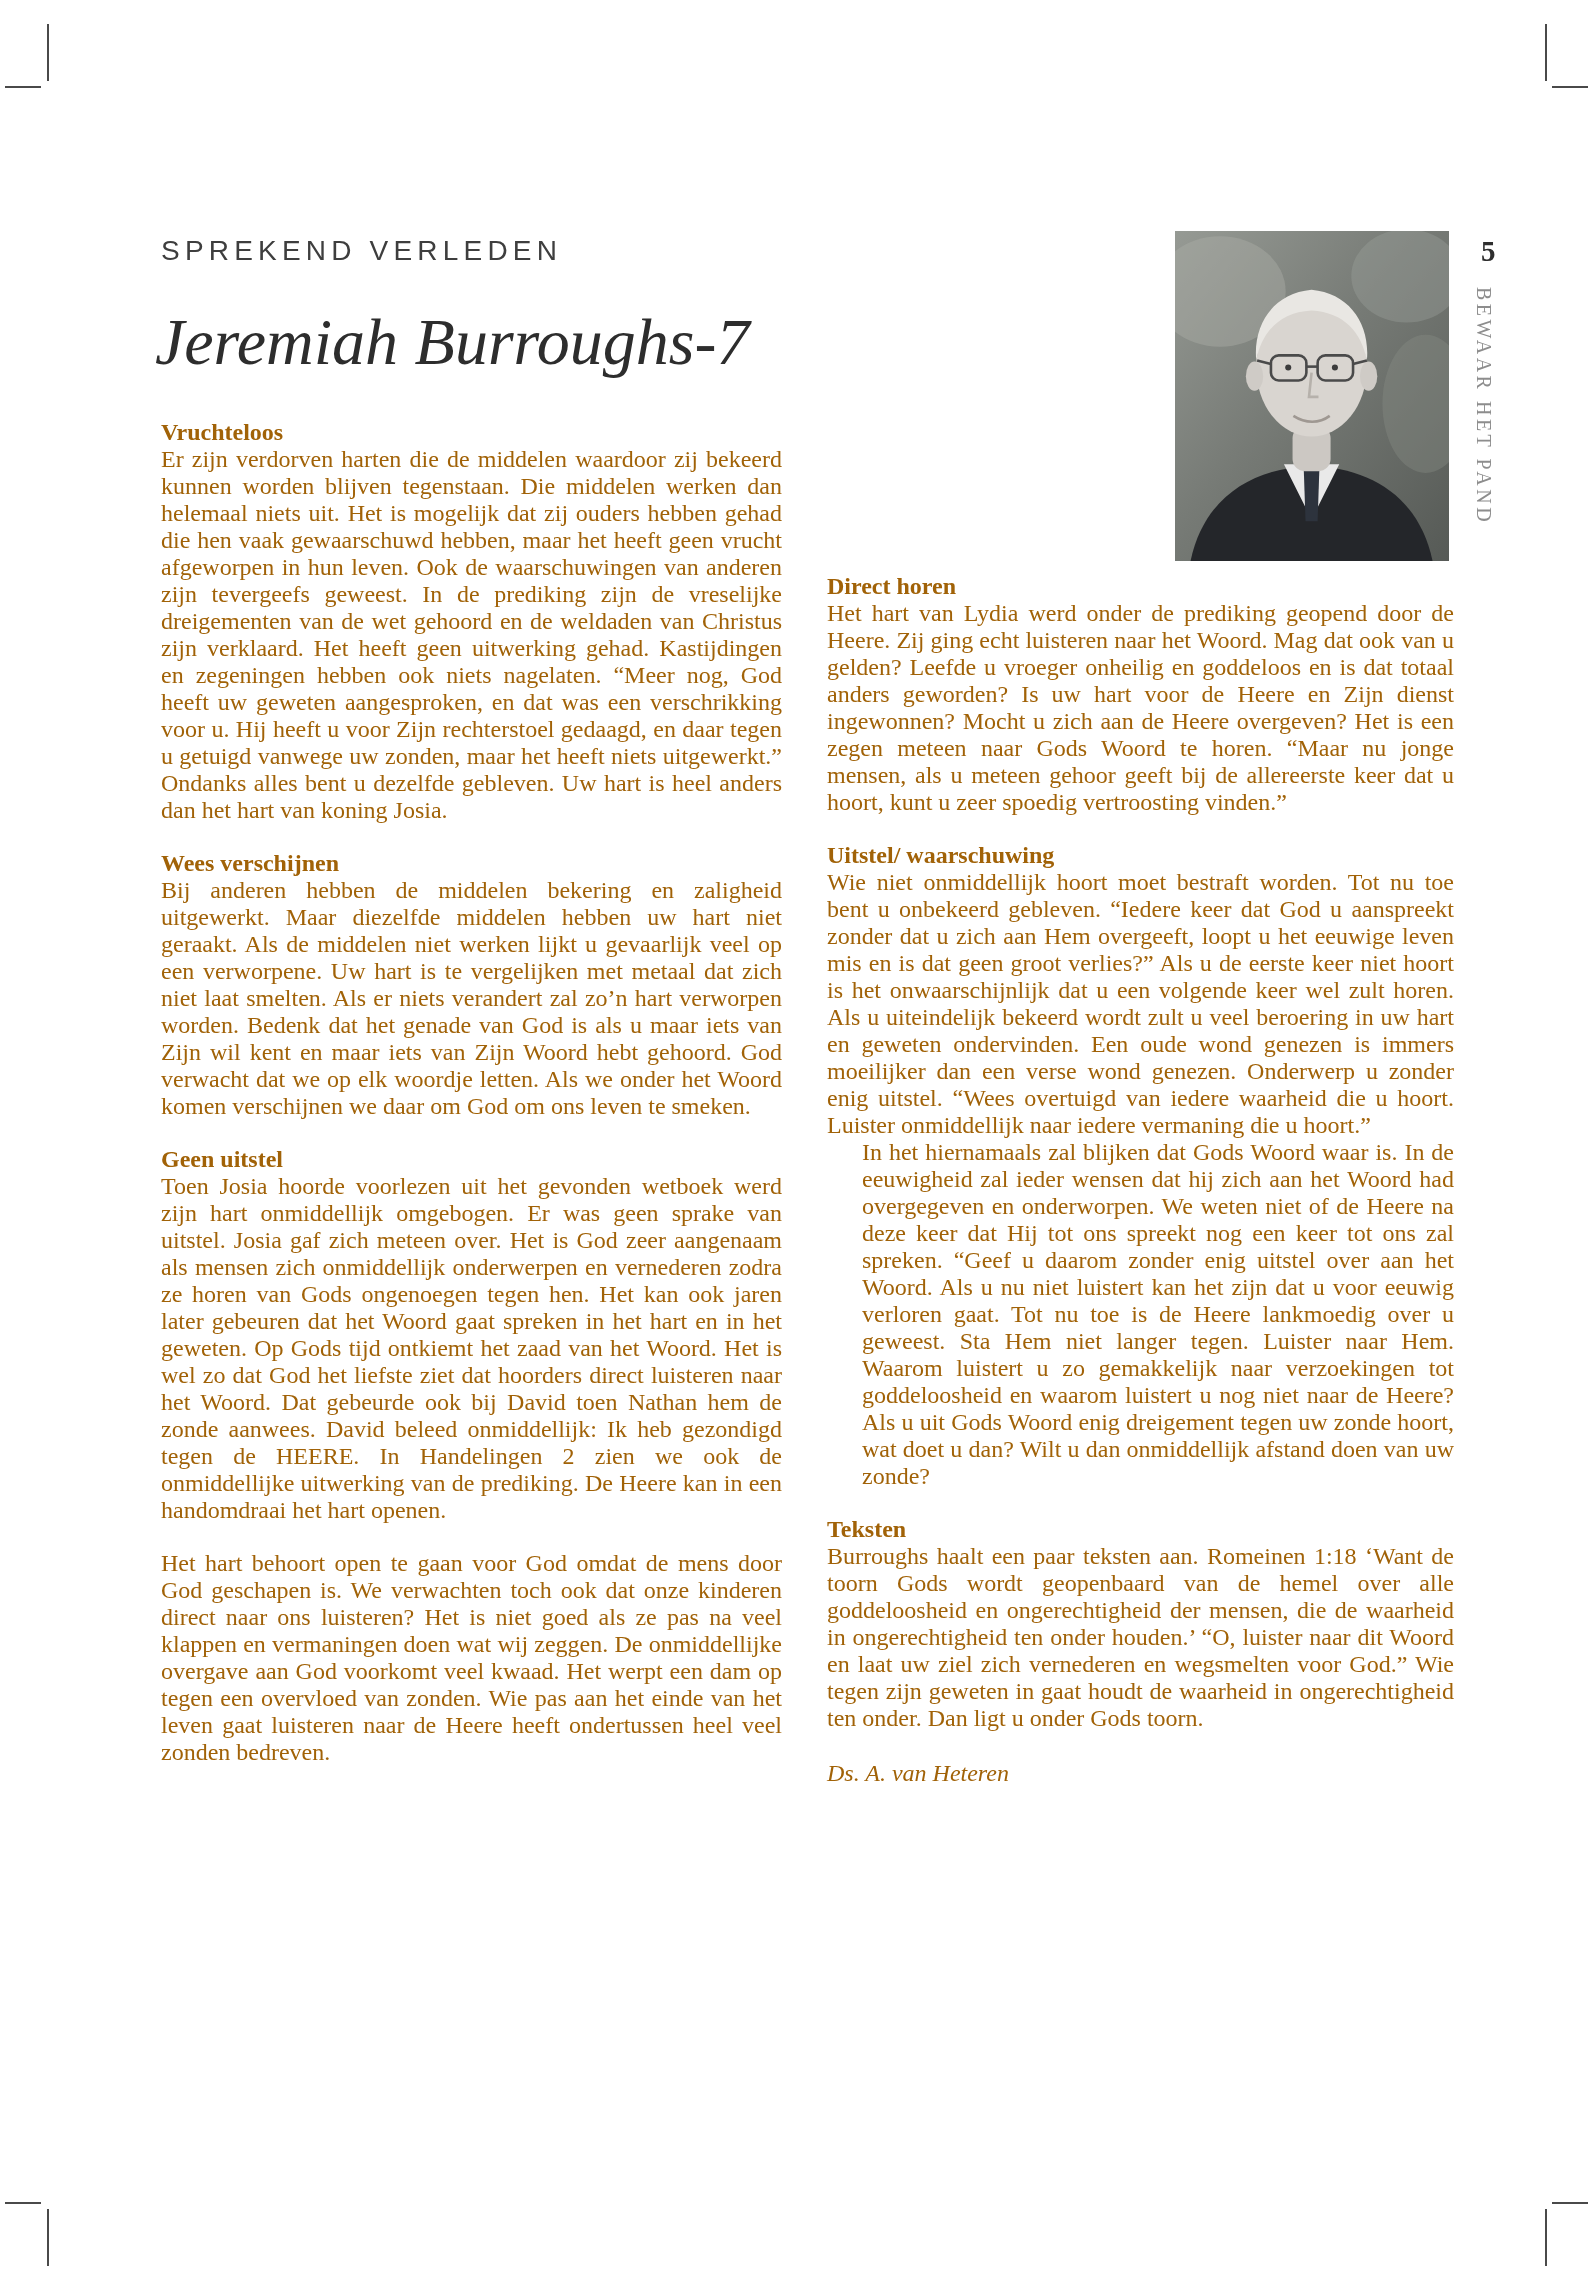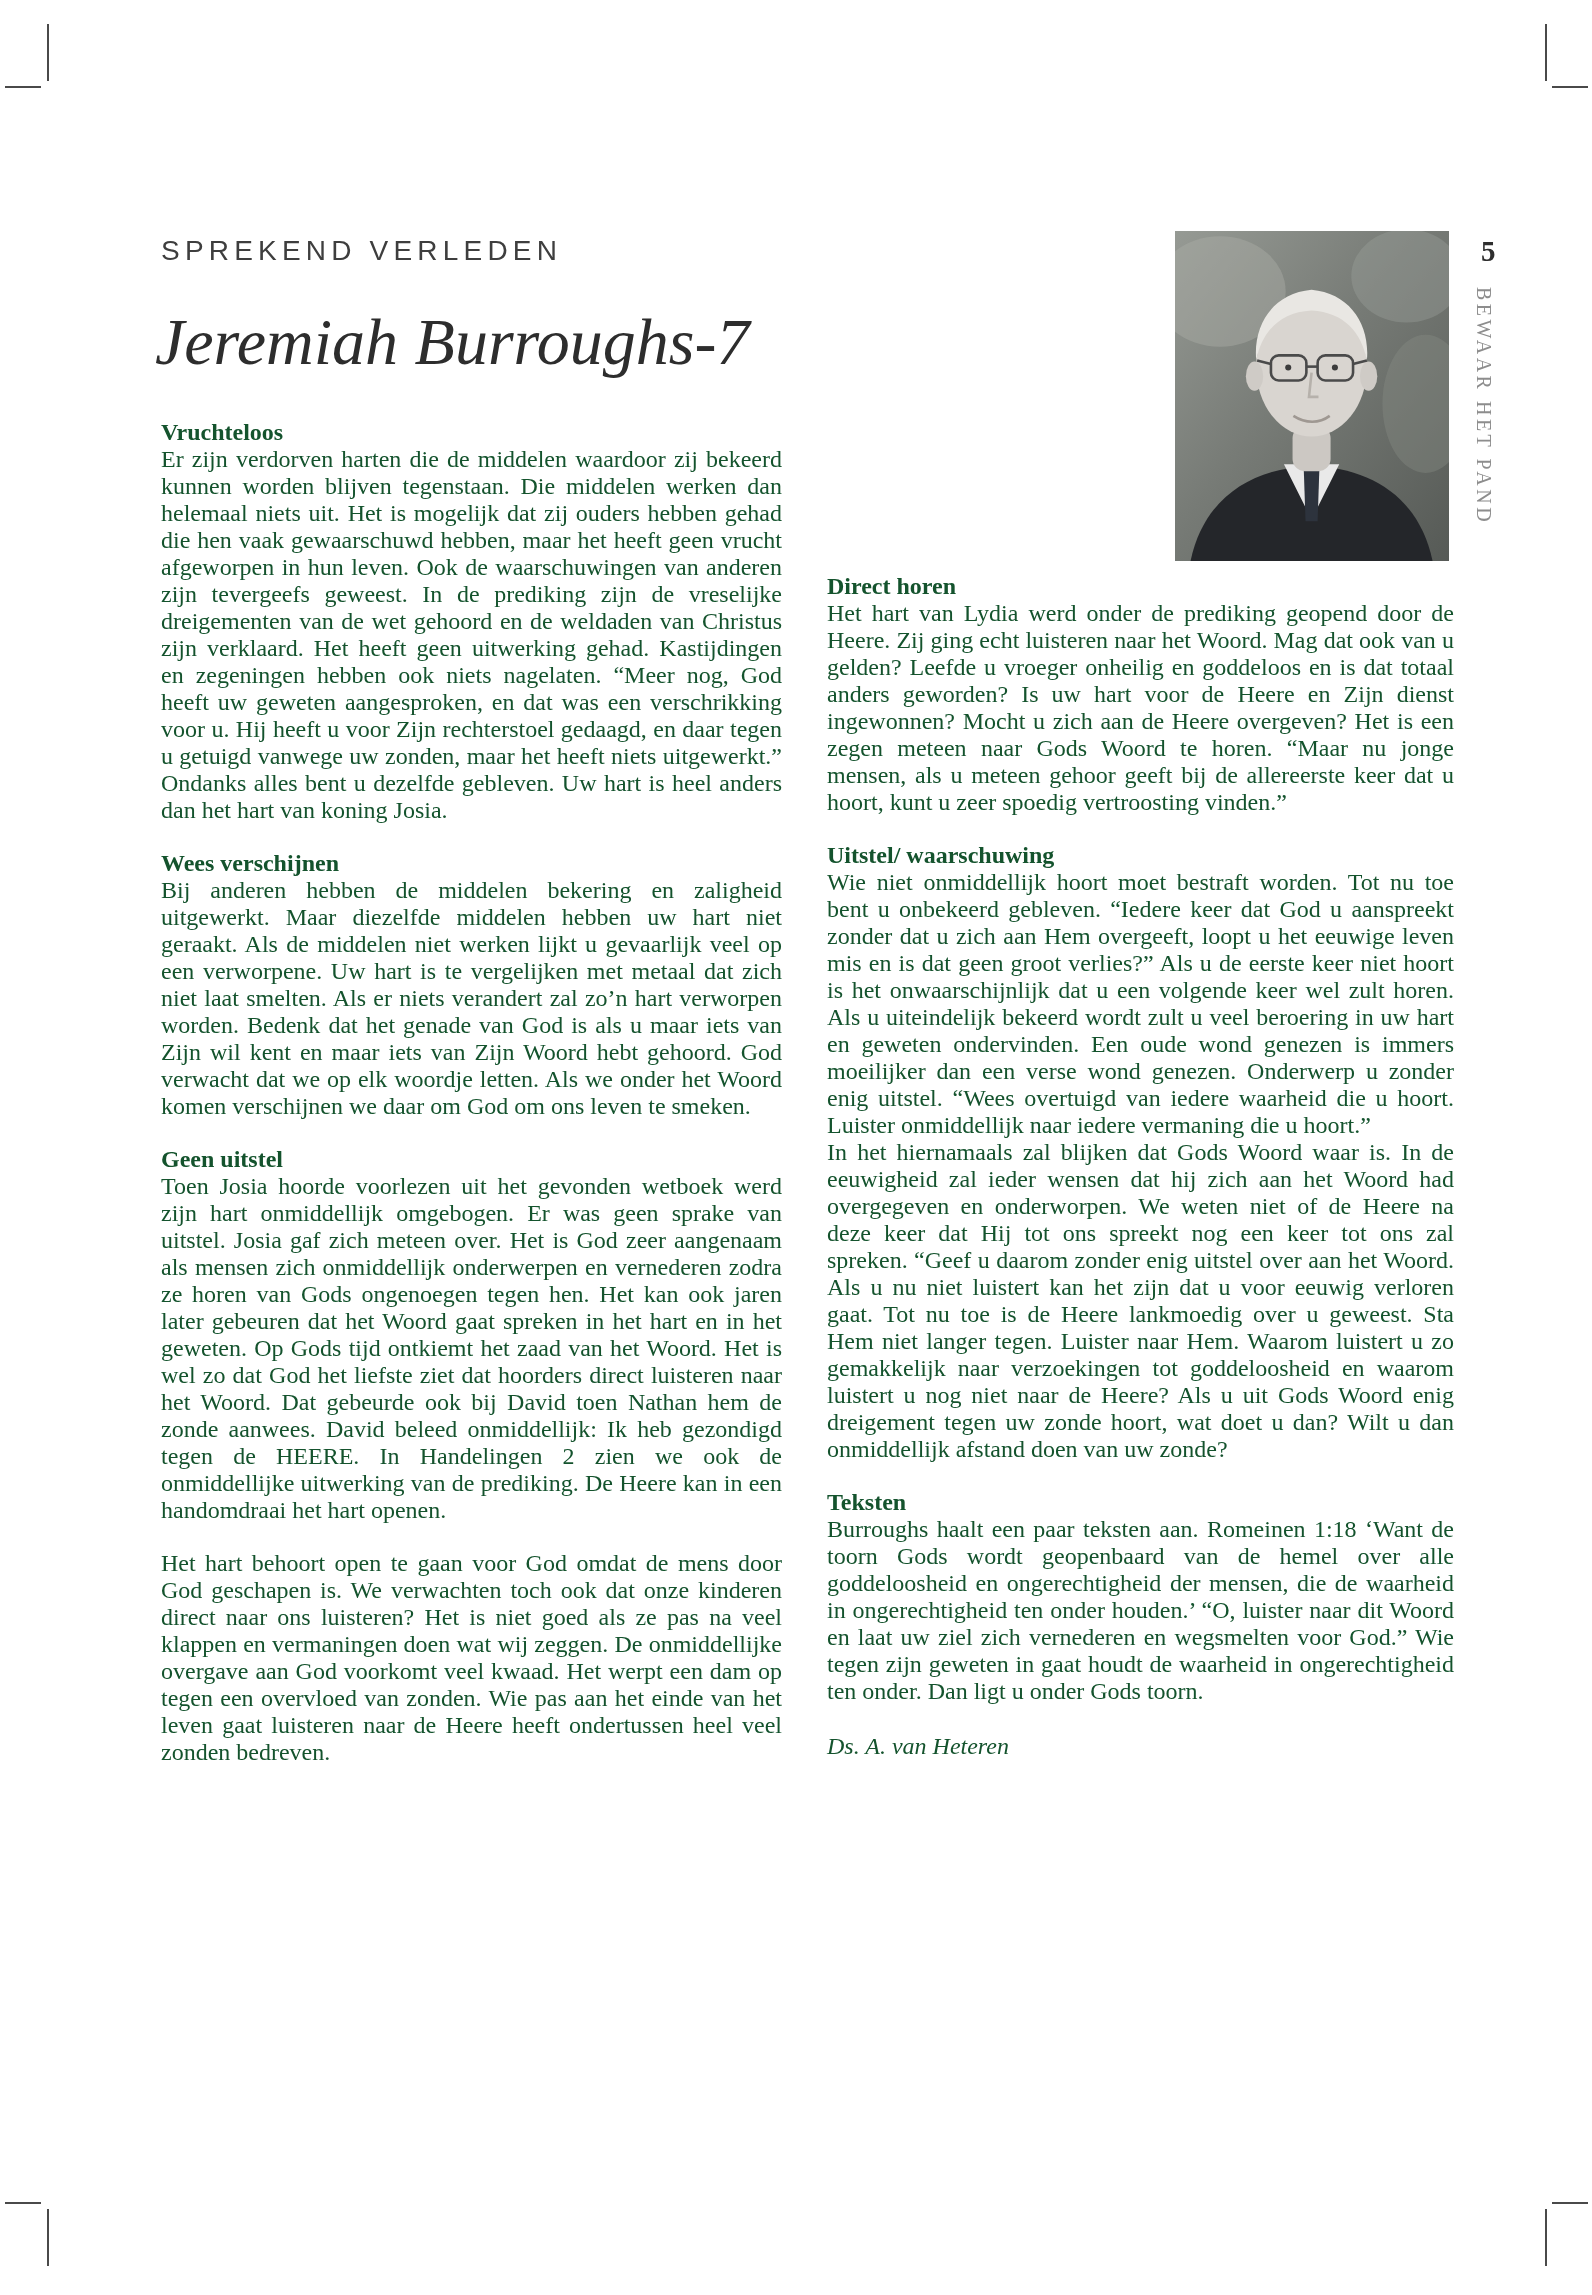--- a/index.html
+++ b/index.html
@@ -65,28 +65,28 @@
     font-size: 20px;
     letter-spacing: 3.5px;
     color: #8d8d8d;
     font-family: "Liberation Serif", serif;
   }
   .col {
     position: absolute;
     text-align: justify;
     font-size: 24px;
     line-height: 27px;
-    color: #14532d;
+    color: #a16207;
   }
   .col.left  { left: 161px; top: 419px;  width: 621px; }
   .col.right { left: 827px; top: 573px;  width: 627px; }
   .sec { margin-bottom: 26px; }
   .sec h2 { font-size: 24px; font-weight: bold; line-height: 27px; }
   .sec p { hyphens: auto; }
-  .sec p + p { margin-top: 0; }
+  .sec p + p { margin-top: 0; margin-left: 35px; }
   .sig {
     text-align: left;
     font-style: italic;
     font-size: 24px;
     margin-top: 28px;
     padding-right: 3.5px;
   }
 </style>
 </head>
 <body>

